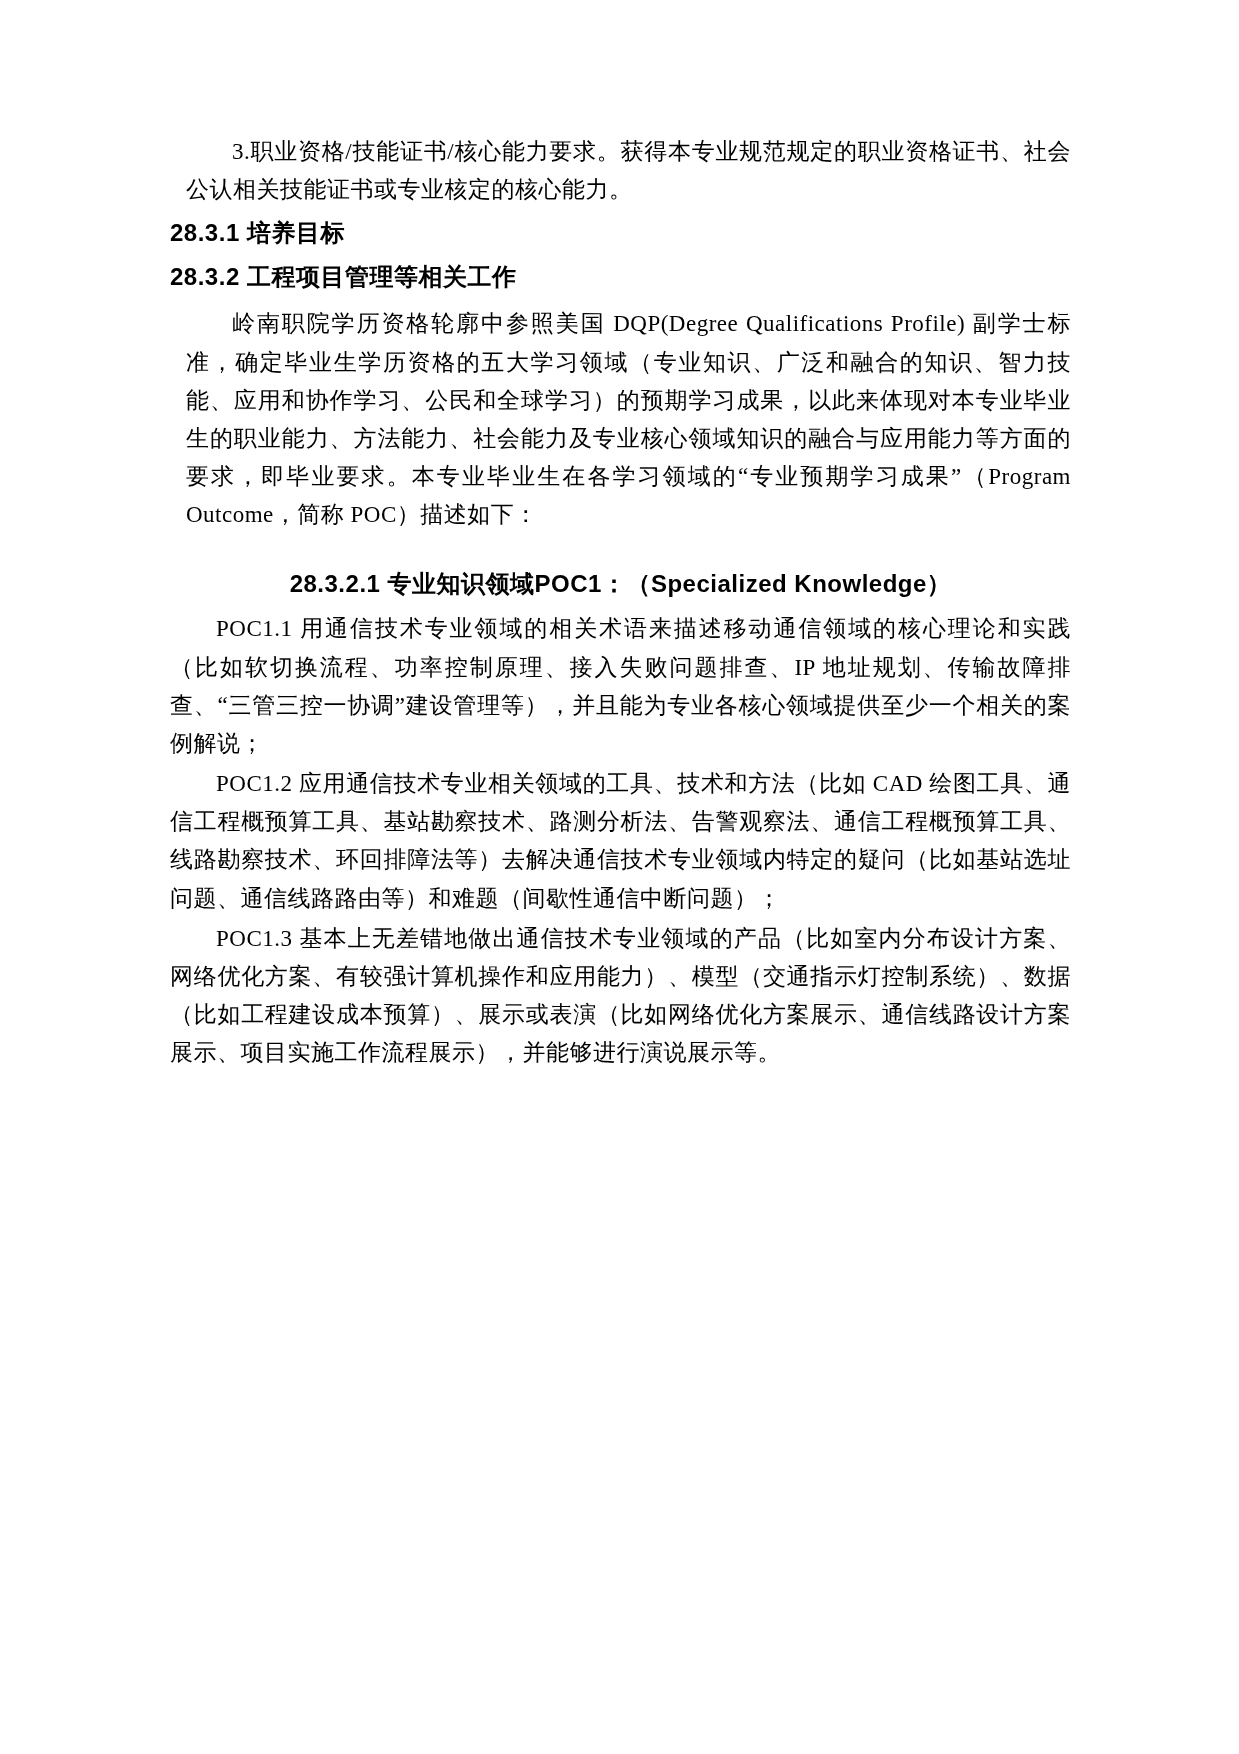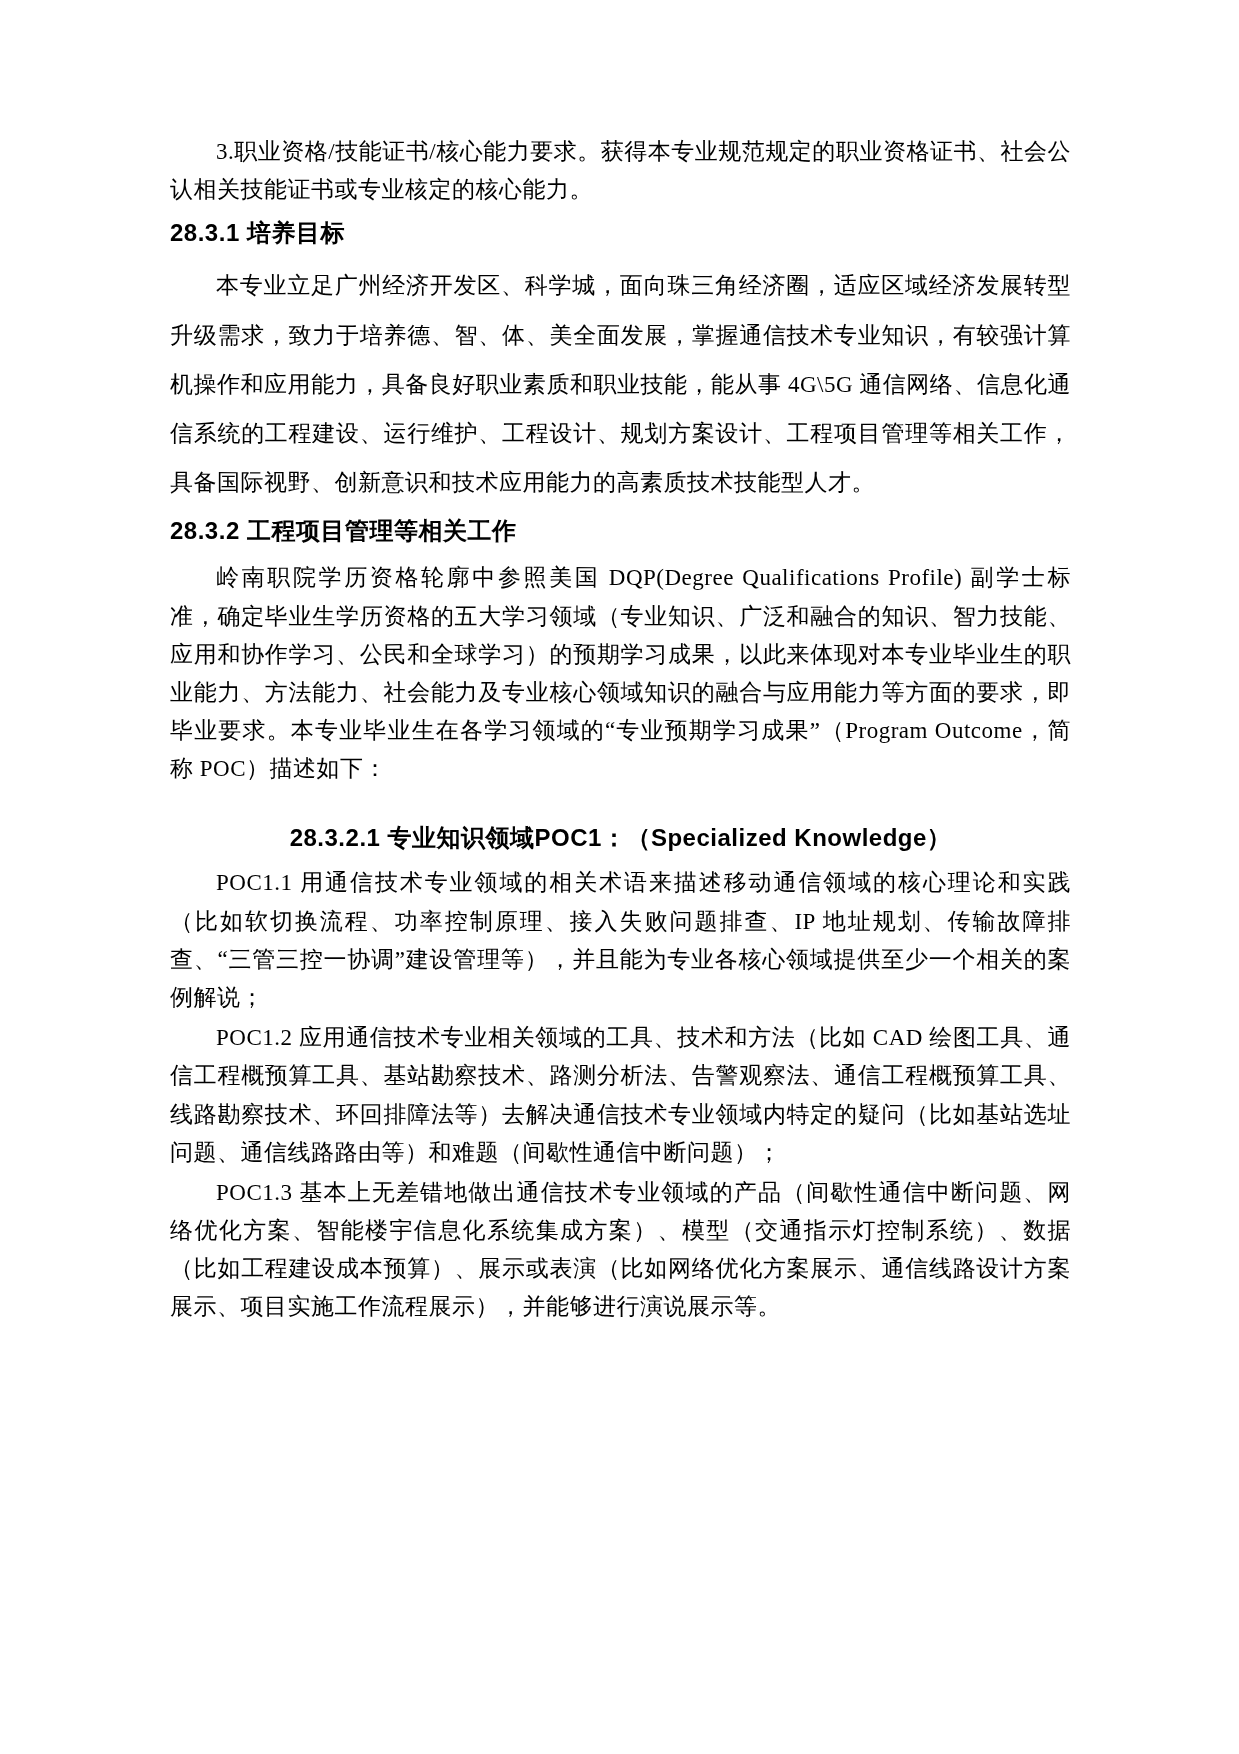--- a/index.html
+++ b/index.html
@@ -19,21 +19,21 @@
     padding: 133px 168px 60px 170px;
     background: #ffffff;
     color: #000000;
     font-family: "Liberation Serif", "DejaVu Serif", serif;
   }
   .body-text {
     font-size: 23px;
     line-height: 1.66;
     text-align: justify;
     text-indent: 2em;
-    margin: 0 0 6px 0;
+    margin: 0 0 6px 16px;
     letter-spacing: 0.5px;
   }
   .body-text.wide-leading {
     line-height: 2.14;
     margin-bottom: 8px;
   }
   .heading-1 {
     font-family: "Liberation Sans", "DejaVu Sans", sans-serif;
     font-size: 30px;
     font-weight: bold;
@@ -70,28 +70,27 @@
 </head>
 <body>
 
 <div class="page">
 
   <p class="body-text">3.职业资格/技能证书/核心能力要求。获得本专业规范规定的职业资格证书、社会公认相关技能证书或专业核定的核心能力。</p>
 
 
   <h2 class="heading-2">28.3.1 培养目标</h2>
 
-  <p class="body-text wide-leading">本专业立足广州经济开发区、科学城，面向珠三角经济圈，适应区域经济发展转型升级需求，致力于培养德、智、体、美全面发展，掌握通信技术专业知识，有较强计算机操作和应用能力，具备良好职业素质和职业技能，能从事 4G\5G 通信网络、信息化通信系统的工程建设、运行维护、工程设计、规划方案设计、工程项目管理等相关工作，具备国际视野、创新意识和技术应用能力的高素质技术技能型人才。</p>
 
   <h2 class="heading-2">28.3.2 工程项目管理等相关工作</h2>
 
   <p class="body-text">岭南职院学历资格轮廓中参照美国 DQP(Degree Qualifications Profile) 副学士标准，确定毕业生学历资格的五大学习领域（专业知识、广泛和融合的知识、智力技能、应用和协作学习、公民和全球学习）的预期学习成果，以此来体现对本专业毕业生的职业能力、方法能力、社会能力及专业核心领域知识的融合与应用能力等方面的要求，即毕业要求。本专业毕业生在各学习领域的“专业预期学习成果”（Program Outcome，简称 POC）描述如下：</p>
 
   <h3 class="heading-3">28.3.2.1 专业知识领域POC1：（Specialized Knowledge）</h3>
 
 
   <p class="body-text poc">POC1.1 用通信技术专业领域的相关术语来描述移动通信领域的核心理论和实践（比如软切换流程、功率控制原理、接入失败问题排查、IP 地址规划、传输故障排查、“三管三控一协调”建设管理等），并且能为专业各核心领域提供至少一个相关的案例解说；</p>
 
   <p class="body-text poc">POC1.2 应用通信技术专业相关领域的工具、技术和方法（比如 CAD 绘图工具、通信工程概预算工具、基站勘察技术、路测分析法、告警观察法、通信工程概预算工具、线路勘察技术、环回排障法等）去解决通信技术专业领域内特定的疑问（比如基站选址问题、通信线路路由等）和难题（间歇性通信中断问题）；</p>
 
-  <p class="body-text poc">POC1.3 基本上无差错地做出通信技术专业领域的产品（间歇性通信中断问题、网络优化方案、智能楼宇信息化系统集成方案）、模型（交通指示灯控制系统）、数据（比如工程建设成本预算）、展示或表演（比如网络优化方案展示、通信线路设计方案展示、项目实施工作流程展示），并能够进行演说展示等。</p>
+  <p class="body-text poc">POC1.3 基本上无差错地做出通信技术专业领域的产品（比如室内分布设计方案、网络优化方案、有较强计算机操作和应用能力）、模型（交通指示灯控制系统）、数据（比如工程建设成本预算）、展示或表演（比如网络优化方案展示、通信线路设计方案展示、项目实施工作流程展示），并能够进行演说展示等。</p>
 
 </div>
 
 </body></html>

